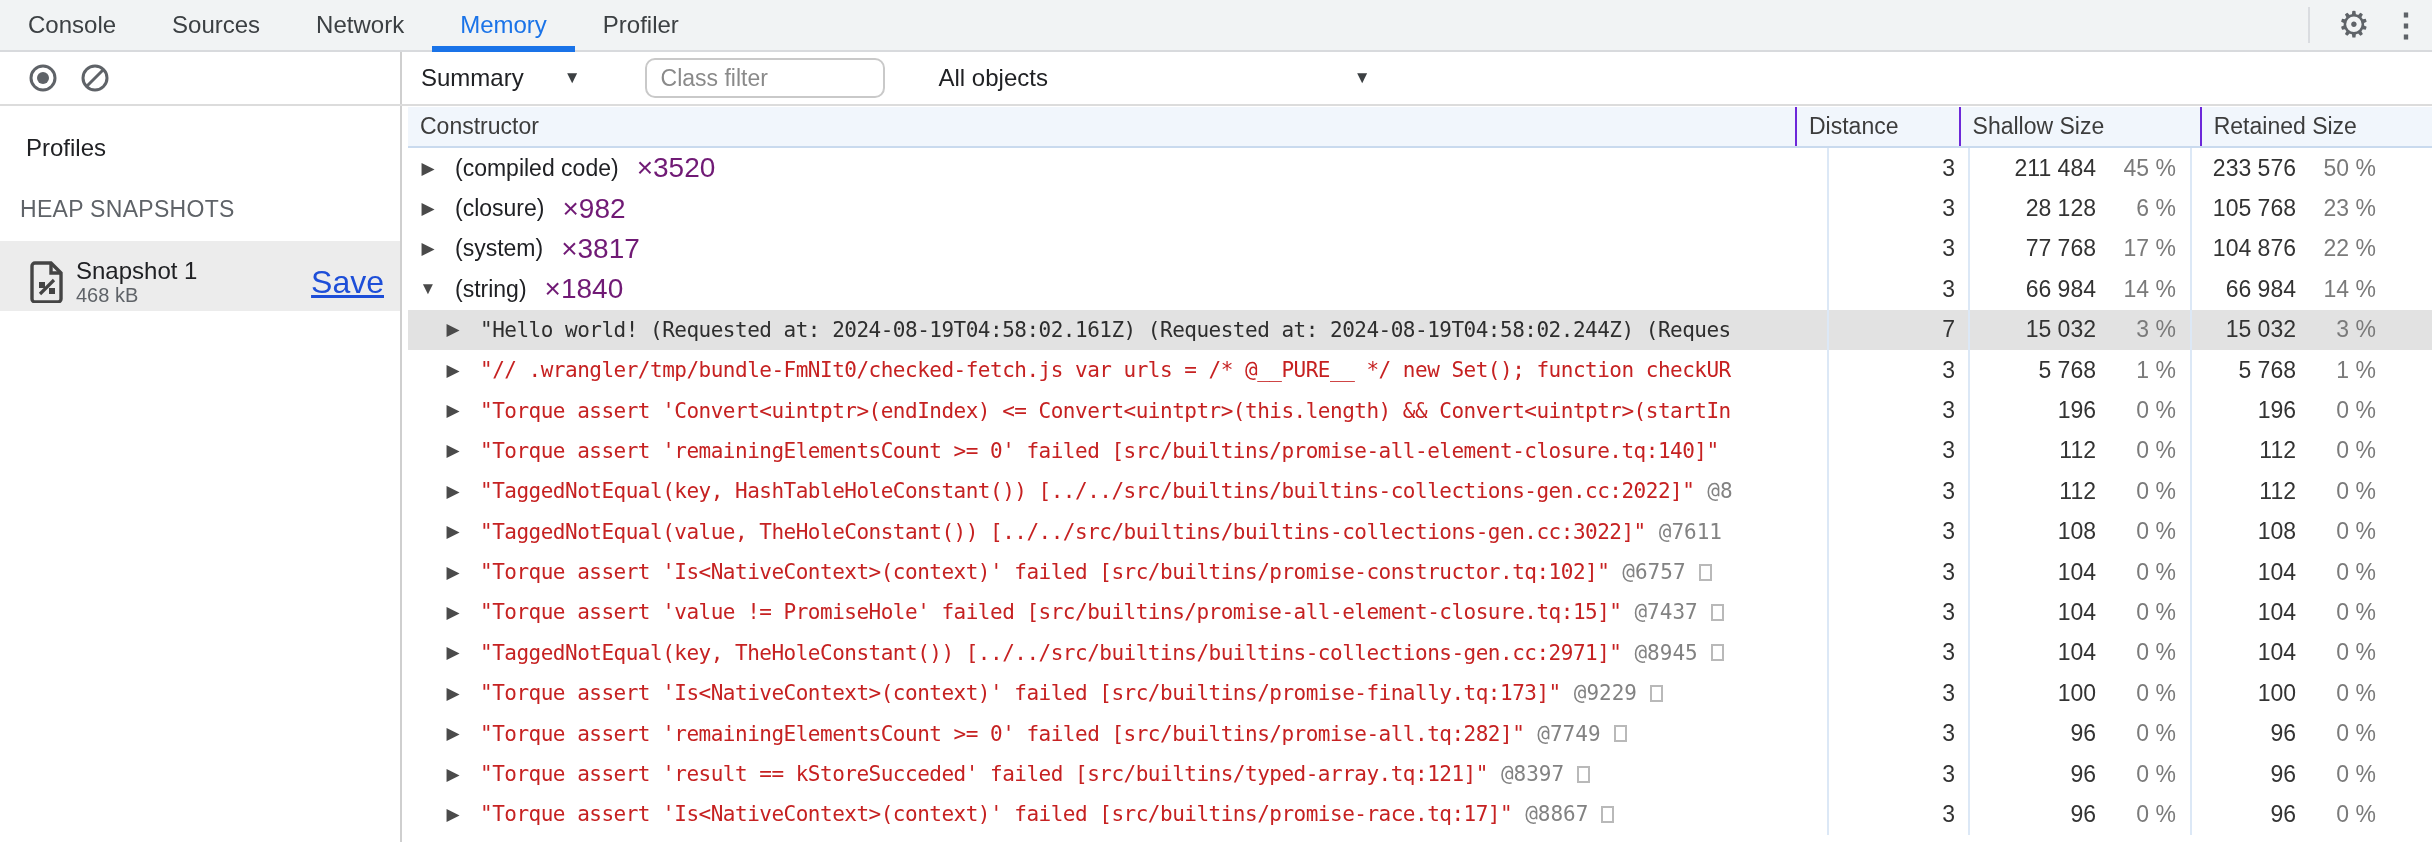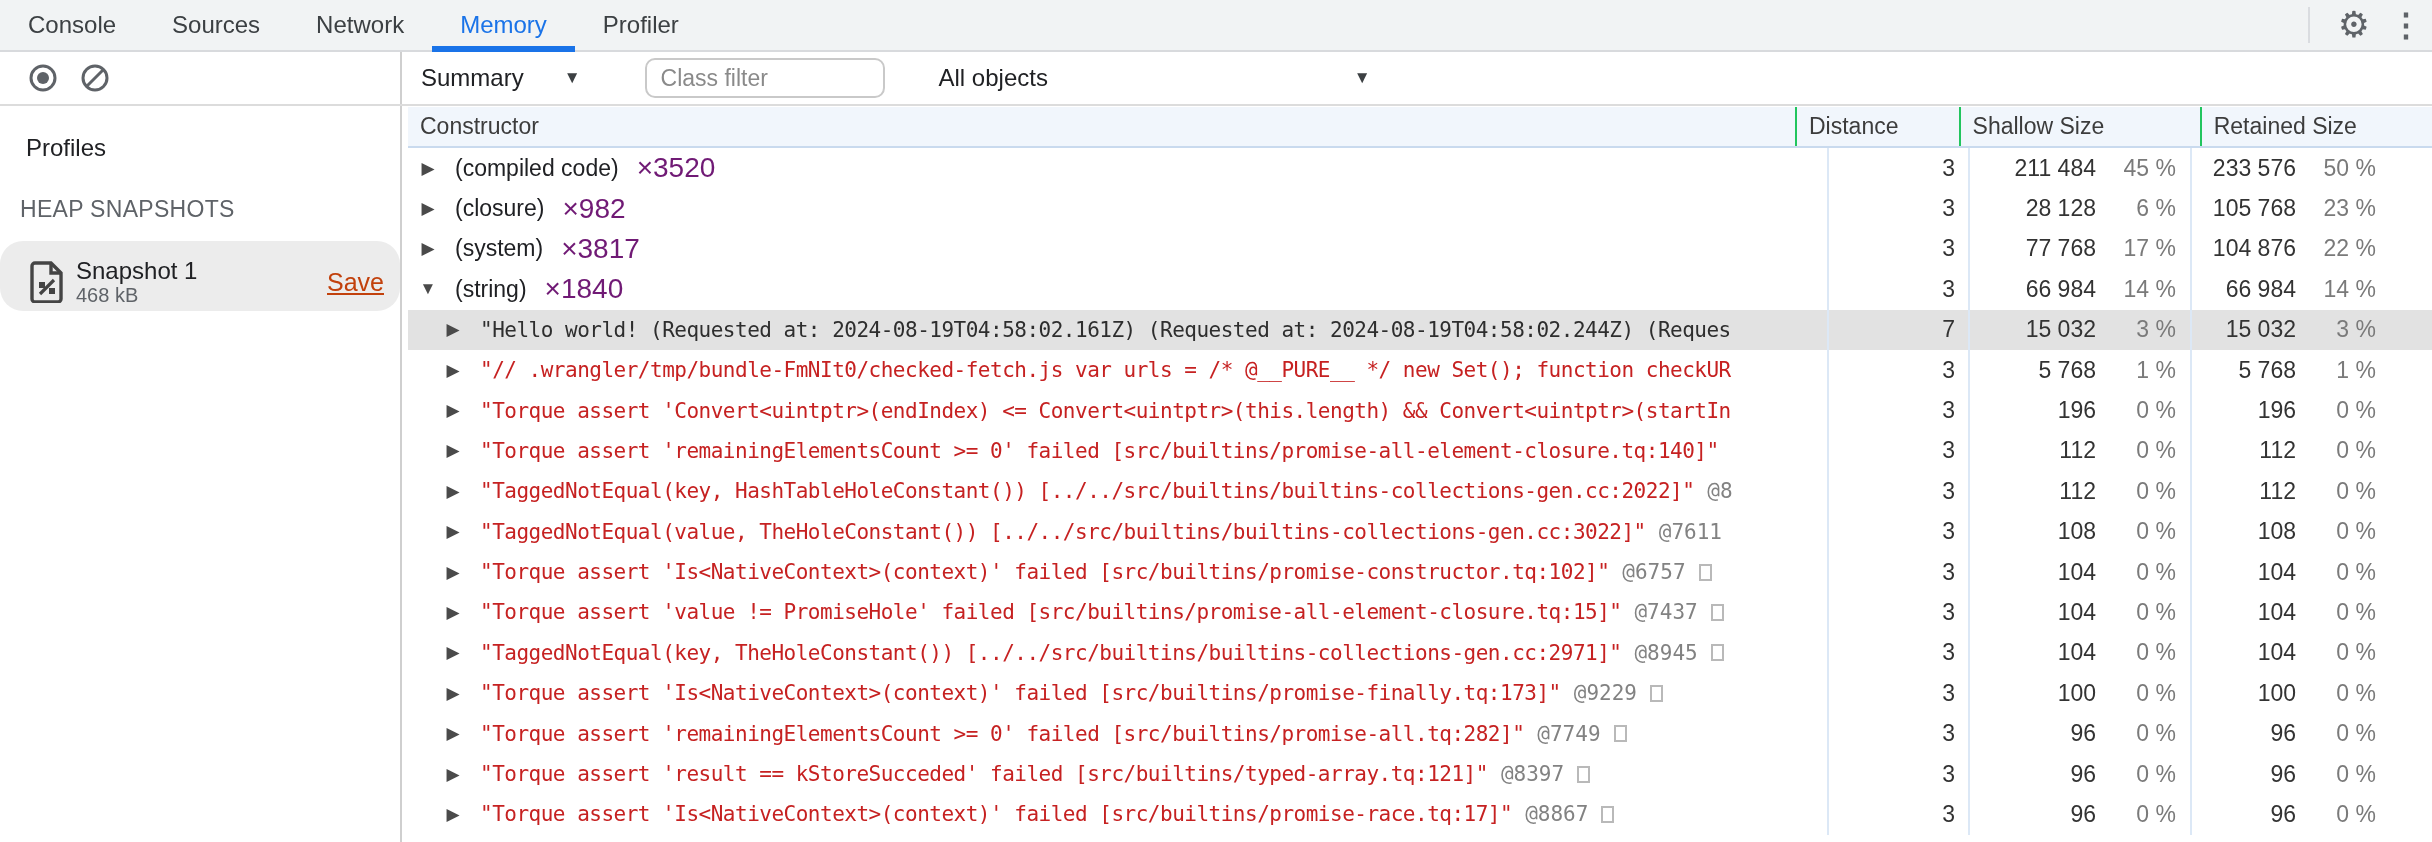--- a/index.html
+++ b/index.html
@@ -35,37 +35,37 @@
     font-family:"Liberation Sans", sans-serif; background:#fff; }
   .class-filter::placeholder { color:#8a8a8a; }
   .dd-all { margin-left:18px; width:432px; justify-content:space-between; }
 
   
   .sidebar { position:absolute; left:0; top:106px; width:402px; height:736px; background:#ffffff;
     border-right:2px solid #cfcfcf; }
   .profiles-title { font-size:24px; color:#202124; padding:28px 0 0 26px; }
   .heap-title { font-size:23px; color:#5f6368; padding:34px 0 0 20px; letter-spacing:0.3px; }
   .snapshot-item { margin-top:18px; height:70px; background:#ececec; display:flex; align-items:center;
-    padding:12px 16px 0 30px;border-radius:23px; }
+    padding:12px 16px 0 30px; }
   .snap-icon { width:34px; height:42px; flex:0 0 auto; }
   .snap-meta { margin-left:12px; flex:1; }
   .snap-name { font-size:24px; color:#202124; line-height:1.15; }
   .snap-size { font-size:20px; color:#5f6368; line-height:1.15; }
-  .snap-save { font-size:25px; color:#c2410c; text-decoration:underline; }
+  .snap-save { font-size:32px; color:#1d4ed8; text-decoration:underline; }
 
   
   .grid { position:absolute; left:408px; top:107px; width:2024px; height:736px; background:#fff; }
   .grid-header { display:flex; height:41px; background:#f1f6fc; border-bottom:2px solid #c9daee;
     font-size:23px; color:#3c3c3c; }
   .gh-cell { display:flex; align-items:center; padding-left:12px; overflow:hidden; white-space:nowrap; }
   .col-ctor { width:1419px; }
   .col-dist { width:141px; }
   .col-shal { width:222px; }
   .col-ret  { width:242px; }
-  .gh-cell + .gh-cell { border-left:2px solid #22c55e;margin-left:28px; }
+  .gh-cell + .gh-cell { border-left:2px solid #6d28d9;margin-left:28px; }
 
   .grid-body { position:relative; }
   .grid-row { display:flex; height:40.4px; background:#ffffff; }
   .grid-row.selected { background:#e2e2e2; }
   .gc { display:flex; align-items:center; overflow:hidden; white-space:nowrap; }
   .gc + .gc { border-left:2px solid #dce8f6; }
   .gc-ctor { width:1419px; }
   .gc-dist { width:141px; justify-content:flex-end; padding-right:13px; font-size:23px; color:#333; }
   .gc-size { width:222px; padding-right:14px; font-size:23px; }
   .gc-size.ret { width:242px; padding-right:56px;justify-content:center; }

